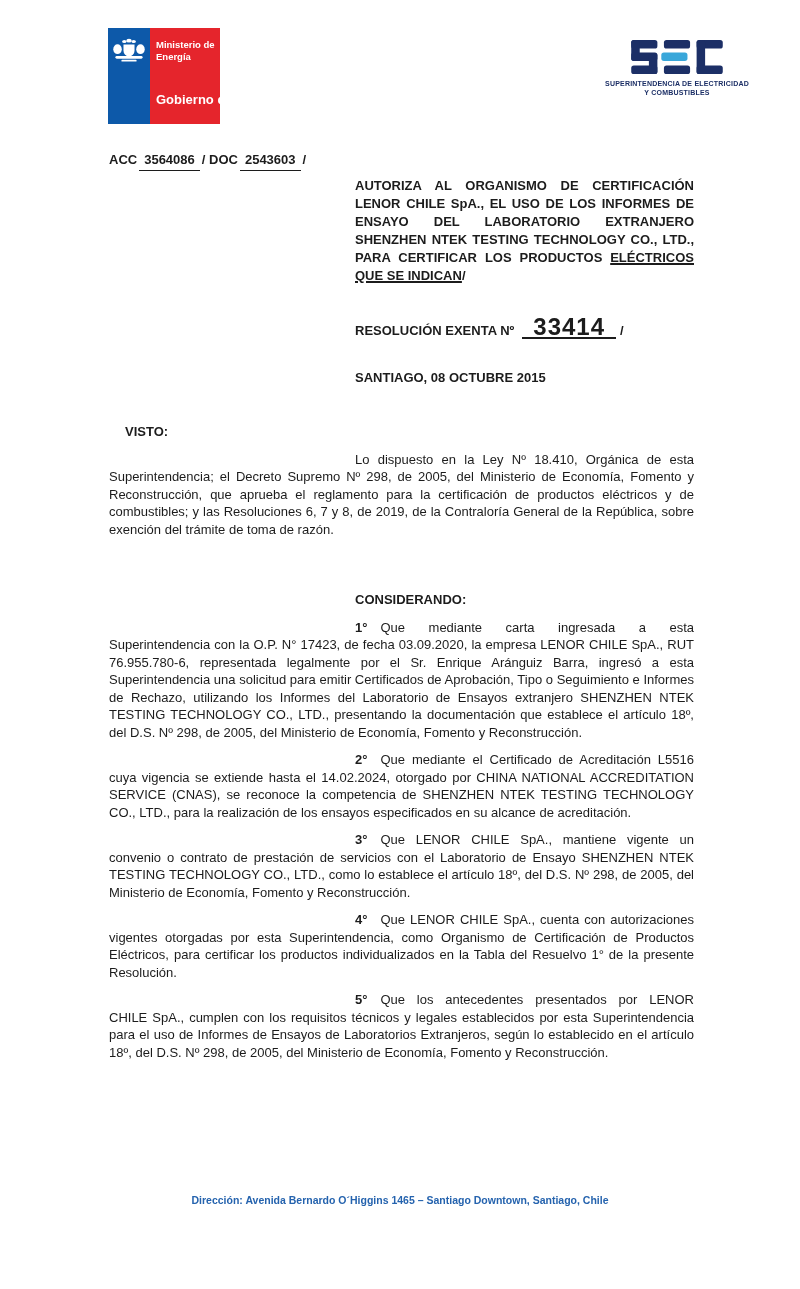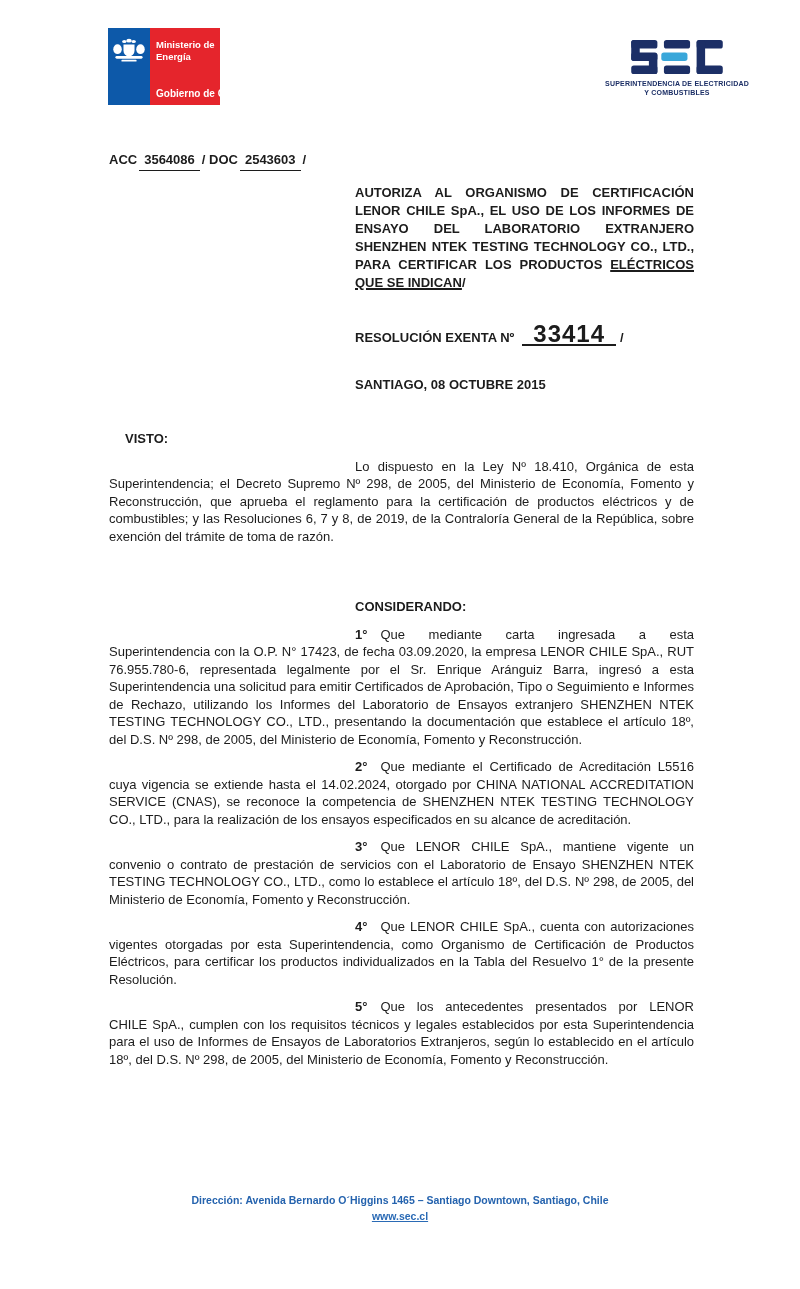--- a/index.html
+++ b/index.html
@@ -10,36 +10,36 @@
     height: 1289px;
     background: #ffffff;
     font-family: "Liberation Sans", "DejaVu Sans", sans-serif;
     color: #1c1c1c;
     overflow: hidden;
   }
 
   
   .ministry-logo {
     position: absolute; left: 108px; top: 28px;
-    width: 112px; height: 77px; display: flex;
+    width: 112px; height: 96px; display: flex;
   }
   .ministry-logo .blue {
     width: 42px; background: #0d59a9; display: flex;
     justify-content: center; align-items: flex-start; padding-top: 9px;
   }
   .ministry-logo .red {
     position: relative; width: 70px; background: #e5252c;
     padding: 11px 5px 0 6px;
   }
   .ministry-logo .red .name {
     color: #ffffff; font-weight: bold; font-size: 9.5px; line-height: 11.5px;
   }
   .ministry-logo .red .gob {
-    position: absolute; left: 6px; bottom: 6px;
-    color: #ffffff; font-weight: bold; font-size: 10px; white-space: nowrap;
+    position: absolute; left: 6px; bottom: 17px;
+    color: #ffffff; font-weight: bold; font-size: 13px; white-space: nowrap;
   }
 
   .sec-logo {
     position: absolute; left: 602px; top: 40px; width: 150px;
     text-align: center;
   }
   .sec-logo svg.letters { display: block; margin: 0 auto 6px auto; }
   .sec-logo .subtitle {
     color: #1c2f66; font-weight: bold; font-size: 7px; line-height: 8.5px;
     letter-spacing: 0.2px; white-space: nowrap;
@@ -52,21 +52,21 @@
     font-size: 13px; line-height: 17.5px;
   }
   .unit-line { font-weight: bold; font-size: 11.5px; line-height: 14px; margin-bottom: 13px; }
   .doc-ref { font-weight: bold; font-size: 13px; line-height: 19px; white-space: nowrap; }
   .u-blank {
     display: inline-block; border-bottom: 1.7px solid #1c1c1c;
     padding: 0 5px 1px 5px; margin: 0 2px;
   }
 
   .title-block {
-    margin-left: 246px; margin-top: 13px;
+    margin-left: 246px; margin-top: 6px;
     font-weight: bold; font-size: 13px; line-height: 18px;
     text-align: justify;
   }
   .title-underlined { text-decoration: underline; text-decoration-thickness: 1.5px; }
 
   .res-line {
     margin-left: 246px; margin-top: 33px;
     display: flex; align-items: baseline;
     font-weight: bold; font-size: 13px;
   }
@@ -172,16 +172,15 @@
     <p class="para item"><span class="num">3°</span><span>Que LENOR CHILE SpA., mantiene vigente un convenio o contrato de prestación de servicios con el Laboratorio de Ensayo SHENZHEN NTEK TESTING TECHNOLOGY CO., LTD., como lo establece el artículo 18º, del D.S. Nº 298, de 2005, del Ministerio de Economía, Fomento y Reconstrucción.</span></p>
 
     <p class="para item"><span class="num">4°</span><span>Que LENOR CHILE SpA., cuenta con autorizaciones vigentes otorgadas por esta Superintendencia, como Organismo de Certificación de Productos Eléctricos, para certificar los productos individualizados en la Tabla del Resuelvo 1° de la presente Resolución.</span></p>
 
     <p class="para item"><span class="num">5°</span><span>Que los antecedentes presentados por LENOR CHILE SpA., cumplen con los requisitos técnicos y legales establecidos por esta Superintendencia para el uso de Informes de Ensayos de Laboratorios Extranjeros, según lo establecido en el artículo 18º, del D.S. Nº 298, de 2005, del Ministerio de Economía, Fomento y Reconstrucción.</span></p>
 
   </div>
 
   <div class="footer">
     <div>Dirección: Avenida Bernardo O´Higgins 1465 – Santiago Downtown, Santiago, Chile</div>
-    <div><a href="#">www.sec.cl</a></div>
   </div>
 
 </div>
 
 </body></html>

